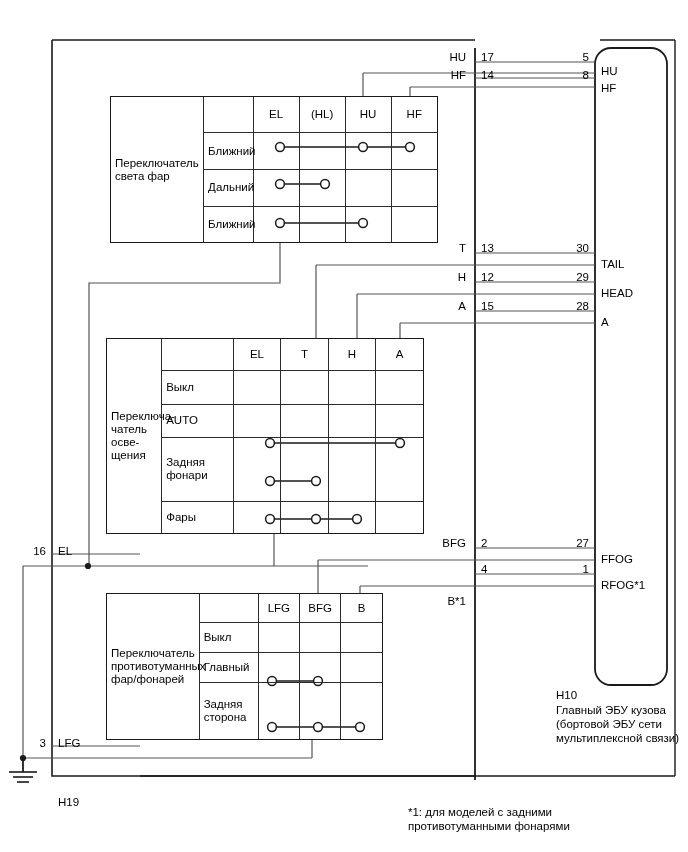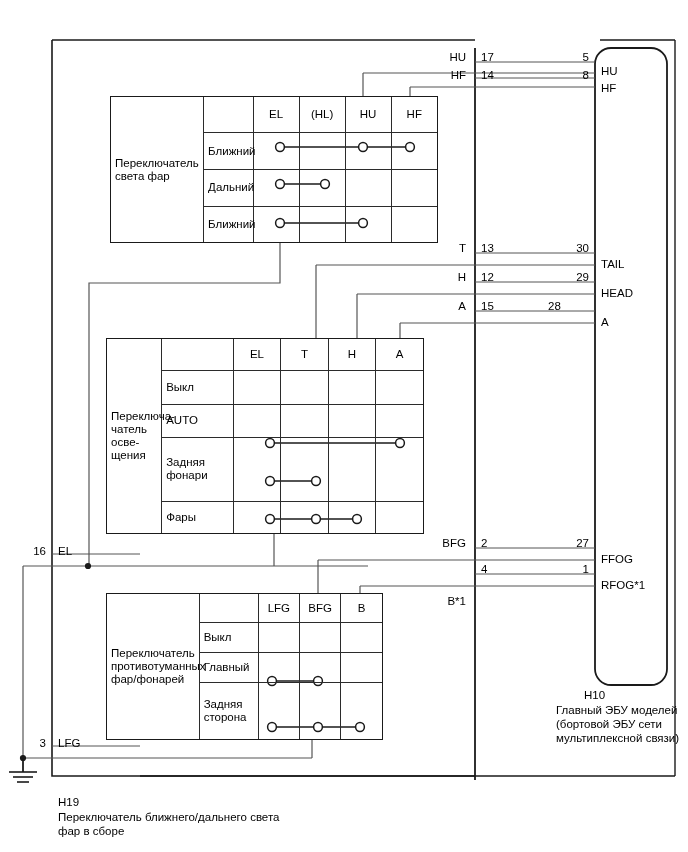--- a/index.html
+++ b/index.html
@@ -306,40 +306,40 @@
   <div class="lbl" style="left:481px;top:242px;">13</div>
   <div class="lbl" style="left:481px;top:271px;">12</div>
   <div class="lbl" style="left:481px;top:300px;">15</div>
   <div class="lbl" style="left:481px;top:537px;">2</div>
   <div class="lbl" style="left:481px;top:563px;">4</div>
 
   <div class="lbl r" style="left:520px;top:51px;width:69px;">5</div>
   <div class="lbl r" style="left:520px;top:69px;width:69px;">8</div>
   <div class="lbl r" style="left:520px;top:242px;width:69px;">30</div>
   <div class="lbl r" style="left:520px;top:271px;width:69px;">29</div>
-  <div class="lbl r" style="left:520px;top:300px;width:69px;text-align:center;">28</div>
+  <div class="lbl r" style="left:520px;top:300px;width:69px;">28</div>
   <div class="lbl r" style="left:520px;top:537px;width:69px;">27</div>
   <div class="lbl r" style="left:520px;top:563px;width:69px;">1</div>
 
   <div class="lbl" style="left:601px;top:65px;">HU</div>
   <div class="lbl" style="left:601px;top:82px;">HF</div>
   <div class="lbl" style="left:601px;top:258px;">TAIL</div>
   <div class="lbl" style="left:601px;top:287px;">HEAD</div>
   <div class="lbl" style="left:601px;top:316px;">A</div>
   <div class="lbl" style="left:601px;top:553px;">FFOG</div>
   <div class="lbl" style="left:601px;top:579px;">RFOG*1</div>
 
   <div class="lbl r" style="left:6px;top:545px;width:40px;">16</div>
   <div class="lbl" style="left:58px;top:545px;">EL</div>
   <div class="lbl r" style="left:6px;top:737px;width:40px;">3</div>
   <div class="lbl" style="left:58px;top:737px;">LFG</div>
 
   <div class="footnote" style="left:58px;top:795px;">H19</div>
-  <div class="footnote" style="left:58px;top:810px;white-space:pre-line;">Переключатель ближнего/дальнего света
-фар в сборе</div>
-
-  <div class="footnote" style="left:556px;top:688px;margin-left:28px;">H10</div>
-  <div class="footnote" style="left:556px;top:703px;white-space:pre-line;">Главный ЭБУ моделей
+
+  <div class="footnote" style="left:556px;top:688px;">H10</div>
+  <div class="footnote" style="left:556px;top:703px;white-space:pre-line;">Главный ЭБУ кузова
 (бортовой ЭБУ сети
 мультиплексной связи)</div>
 
+  <div class="footnote" style="left:408px;top:805px;white-space:pre-line;">*1: для моделей с задними
+противотуманными фонарями</div>
 
 </div>
 
 </body></html>

